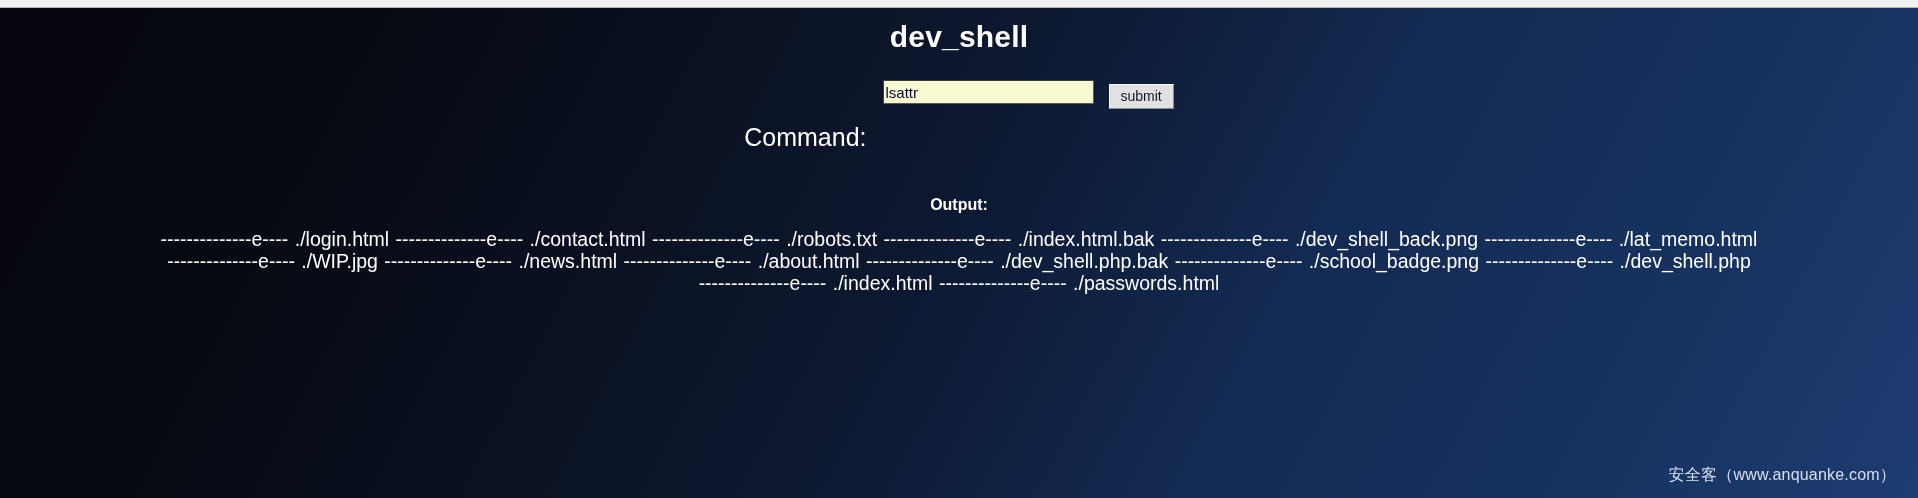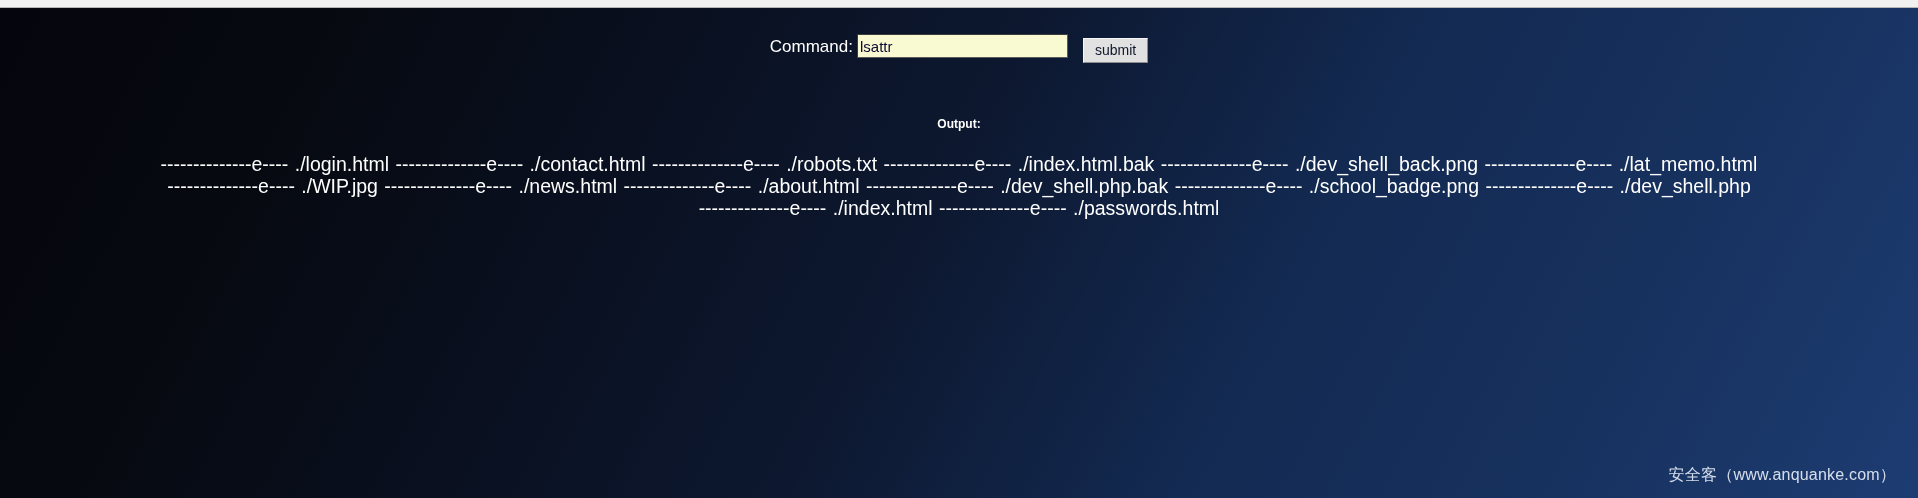--- a/index.html
+++ b/index.html
@@ -73,24 +73,25 @@
   }
 
   #form-row {
     margin-top: 26px;
     display: flex;
     justify-content: center;
     align-items: flex-start;
   }
   #command-label {
     color: #ffffff;
-    font-size: 17px;
+    font-size: 25px;
     line-height: 26px;
-    padding-right: 4px;
+    padding-right: 16px;
     white-space: nowrap;
+    margin-top: 44px;
   }
   #form-fields {
     display: flex;
     align-items: flex-start;
   }
   #command-input {
     width: 205px;
     height: 20px;
     font-family: "Liberation Sans", sans-serif;
     font-size: 15px;
@@ -112,25 +113,25 @@
     background: #e1e1e1;
     border: 1px solid #8d8d8d;
     border-top-color: #f6f6f6;
     border-left-color: #f6f6f6;
     padding: 3px 11px 4px 11px;
     cursor: pointer;
     text-align: right;
   }
 
   h2#output-heading {
-    margin: 8px;
+    margin: 0;
     padding-top: 46px;
     text-align: center;
     color: #ffffff;
-    font-size: 12px;
+    font-size: 16px;
     font-weight: bold;
   }
 
   #output-body {
     margin: 0 auto;
     padding-top: 14px;
     width: 1676px;
     text-align: center;
     color: #ffffff;
     font-size: 19.5px;
@@ -152,20 +153,21 @@
     opacity: 0.95;
   }
 </style>
 </head>
 <body>
 
 <div id="browser-chrome-strip"></div>
 
 <div id="page">
 
+  <h1 id="title">dev_shell</h1>
 
   <form id="form-row">
     <label id="command-label">Command:</label>
     <div id="form-fields">
       <input id="command-input" type="text" value="lsattr" style="">
       <button id="submit-button" type="submit">submit</button>
     </div>
   </form>
 
   <h2 id="output-heading">Output:</h2>

